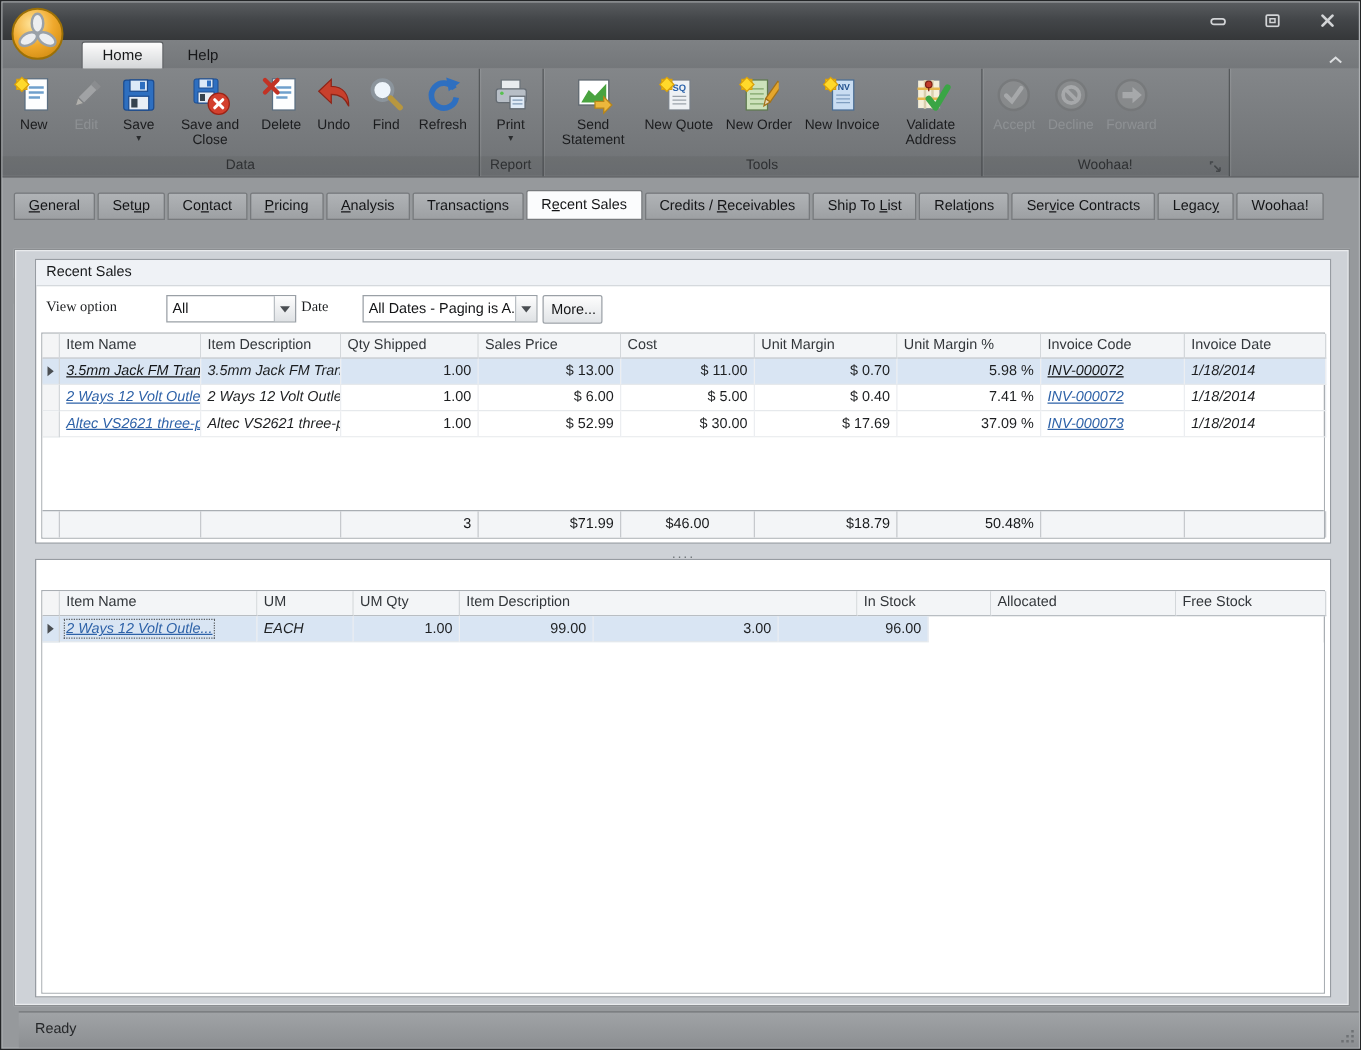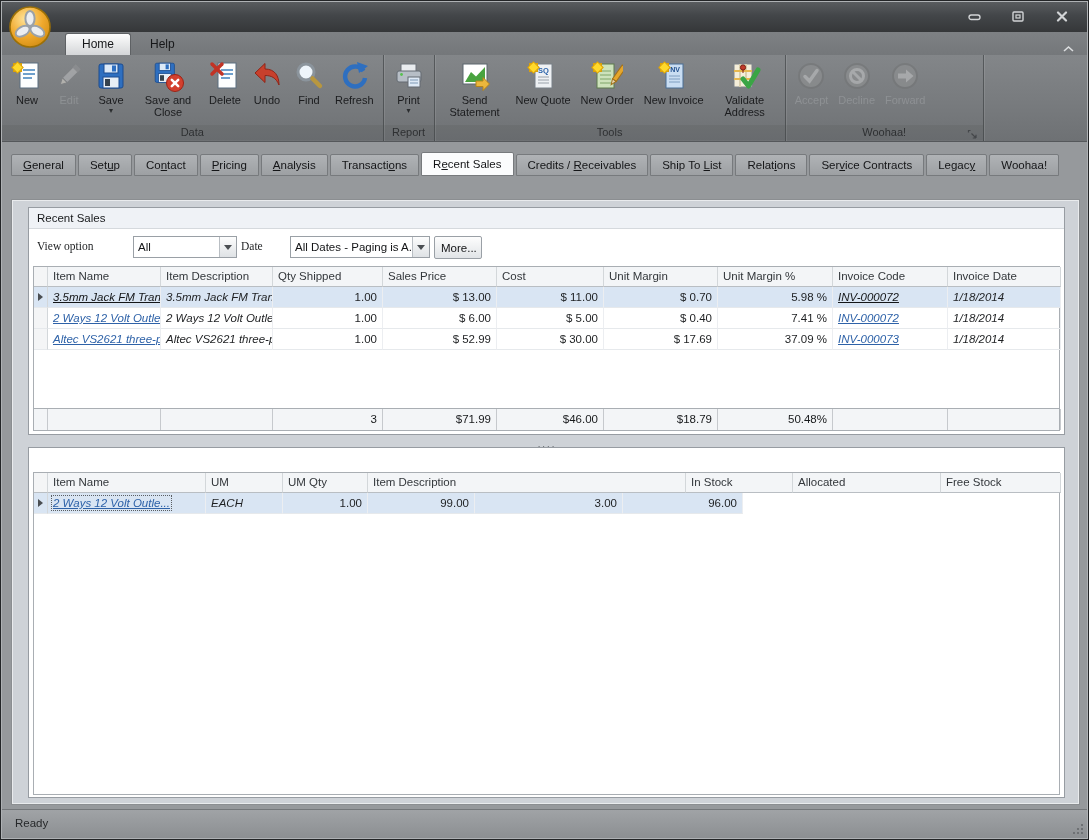--- a/index.html
+++ b/index.html
@@ -99,21 +99,21 @@
   .row-arrow{ position:absolute; top:6px; left:4px; width:0; height:0;
      border-top:4px solid transparent; border-bottom:4px solid transparent; border-left:5px solid #4a4e52; }
   a.cell-link{ color:#2e62a8; text-decoration:underline; font-style:italic; }
   a.cell-link.dark{ color:#141618; }
   a.cell-link.focused{ outline:1px dotted #5a5e62; outline-offset:1px; }
   .gfill{ flex:1; background:#fff; }
   .gtotals{ display:flex; border-top:1px solid #a9aeb3; background:#f3f5f7; }
   .gtotals .gcell{ height:21px; line-height:20px; border-right:1px solid #c6c9cd; color:#17191b; font-size:11.5px; }
 
   
-  .statusbar{ position:absolute; left:1px; right:1px; bottom:1px; height:29px;
+  .statusbar{ position:absolute; left:14px; right:1px; bottom:1px; height:29px;
      background:linear-gradient(#a0a3a6,#8c8f92); border-top:1px solid #74777a; }
   .status-text{ position:absolute; left:13px; top:7px; font-size:11.5px; color:#26282a; }
   .grip{ position:absolute; right:4px; bottom:4px; width:12px; height:12px; }
   .grip i{ position:absolute; right:0; bottom:0; width:2px; height:2px; background:transparent;
      box-shadow:0 0 0 #6e7174, -8px 0 0 #6e7174, -4px 0 0 #6e7174, 0 0 0 #6e7174,
                 -4px -4px 0 #6e7174, 0 -4px 0 #6e7174, 0 -8px 0 #6e7174; }
   .grip i::after{ content:""; position:absolute; right:0; bottom:0; width:2px; height:2px; background:#6e7174; }
 </style>
 </head>
 <body>
@@ -476,21 +476,21 @@
             <div class="gcell" style="width: 115px;"><a class="cell-link">INV-000073</a></div>
             <div class="gcell italic" style="width: 113px;">1/18/2014</div>
           </div>
           <div class="gfill"></div>
           <div class="gtotals">
             <div class="gcell" style="width: 14px;"></div>
             <div class="gcell" style="width: 113px;"></div>
             <div class="gcell" style="width: 112px;"></div>
             <div class="gcell right" style="width: 110px;">3</div>
             <div class="gcell right" style="width: 114px;">$71.99</div>
-            <div class="gcell right" style="width: 107px;">$46.00</div>
+            <div class="gcell right" style="width: 107px; text-align: center;">$46.00</div>
             <div class="gcell right" style="width: 114px;">$18.79</div>
             <div class="gcell right" style="width: 115px;">50.48%</div>
             <div class="gcell" style="width: 115px;"></div>
             <div class="gcell" style="width: 113px;"></div>
           </div>
         </div>
     </div>
 
     <div class="splitter"><span>····</span></div>
 

